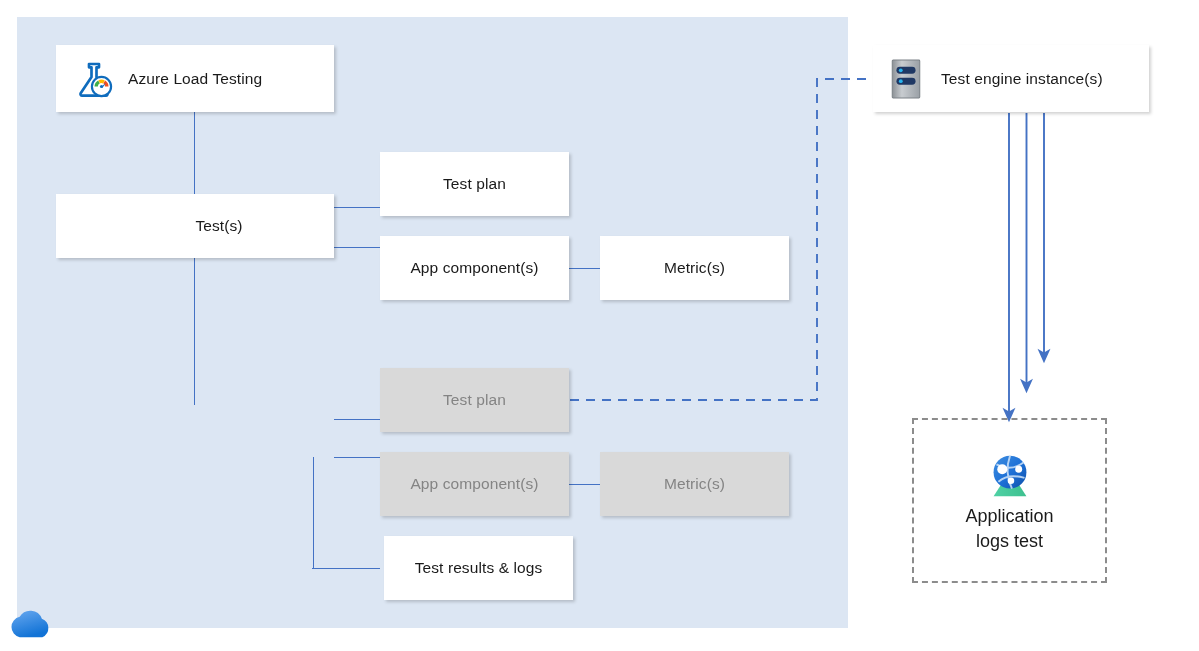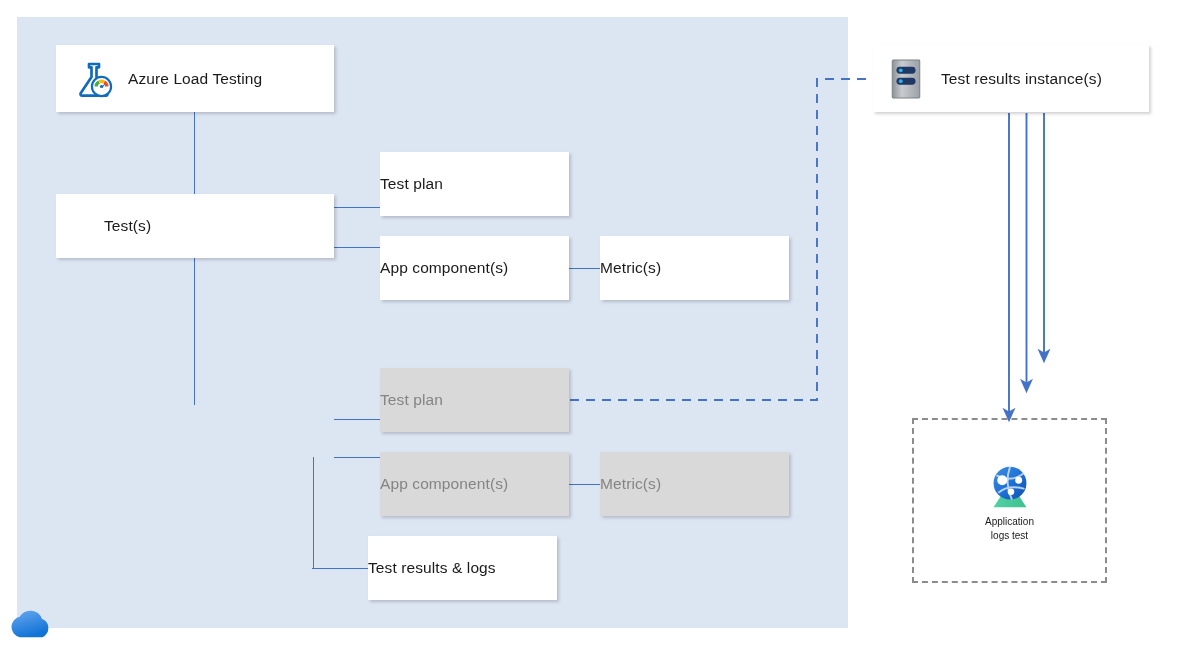--- a/index.html
+++ b/index.html
@@ -35,20 +35,21 @@
     height: 309px;
     background: #ffffff;
   }
 
   
   .node {
     position: absolute;
     box-sizing: border-box;
     display: flex;
     align-items: center;
+    justify-content: center;
     font-size: 15.5px;
     color: #1a1a1a;
     letter-spacing: .1px;
     background: #ffffff;
     box-shadow: 2px 2px 3px rgba(0,0,0,0.18);
     z-index: 5;
   }
   .node.dim {
     background: #d9d9d9;
     color: #848484;
@@ -67,21 +68,21 @@
     border: 2px dashed #8c8c8c;
     background: transparent;
     display: flex;
     flex-direction: column;
     align-items: center;
     justify-content: center;
     z-index: 4;
   }
   .dashed-box .caption {
     margin-top: 0;
-    font-size: 10px;
+    font-size: 18px;
     line-height: 1.38;
     color: #1a1a1a;
     text-align: center;
   }
 
   
   .conn {
     position: absolute;
     background: #4472c4;
     z-index: 2;
@@ -205,40 +206,40 @@
   </div>
 
   <div class="node dim" style="left:380px; top:452px; width:189px; height:64px;">
     <span class="node-label">App component(s)</span>
   </div>
 
   <div class="node dim" style="left:600px; top:452px; width:189px; height:64px;">
     <span class="node-label">Metric(s)</span>
   </div>
 
-  <div class="node" style="left:368px; top:536px; width:189px; height:64px;">
+  <div class="node" style="left:384px; top:536px; width:189px; height:64px;">
     <span class="node-label">Test results &amp; logs</span>
   </div>
 
   <div class="node with-icon" style="left:873px; top:45px; width:276px; height:67px;">
     <svg class="icon-server" viewBox="0 0 34 46">
       <defs>
         <linearGradient id="srvGrad" x1="0" y1="0" x2="1" y2="0">
           <stop offset="0%" stop-color="#8c9196"></stop>
           <stop offset="35%" stop-color="#c8ccd0"></stop>
           <stop offset="100%" stop-color="#9aa0a6"></stop>
         </linearGradient>
       </defs>
       <rect x="1.2" y="1.2" width="31.6" height="43.6" rx="1" fill="url(#srvGrad)" stroke="#7c8288" stroke-width="1.2"></rect>
       <rect x="6" y="9" width="22" height="8" rx="4" fill="#1f3864"></rect>
       <circle cx="11" cy="13" r="2.2" fill="#27b4ef"></circle>
       <rect x="6" y="21.5" width="22" height="8" rx="4" fill="#1f3864"></rect>
       <circle cx="11" cy="25.5" r="2.2" fill="#27b4ef"></circle>
     </svg>
-    <span class="node-label">Test results instance(s)</span>
+    <span class="node-label">Test engine instance(s)</span>
   </div>
 
   <div class="dashed-box" style="left:912px; top:418px; width:195px; height:165px;">
     <svg class="icon-app" viewBox="0 0 60 58">
       <defs>
         <linearGradient id="globeGrad" x1="0" y1="0" x2="1" y2="1">
           <stop offset="0%" stop-color="#3f8ee0"></stop>
           <stop offset="55%" stop-color="#1c6fd6"></stop>
           <stop offset="100%" stop-color="#0f4fa8"></stop>
         </linearGradient>

